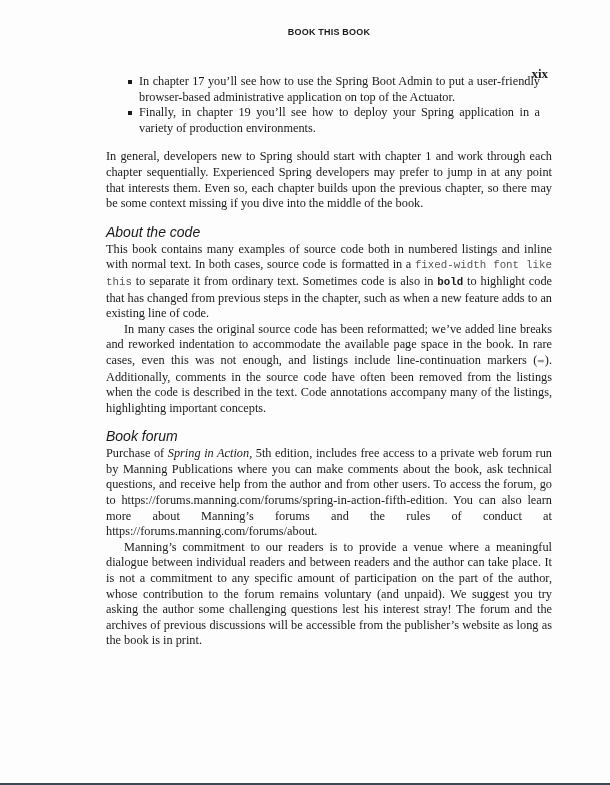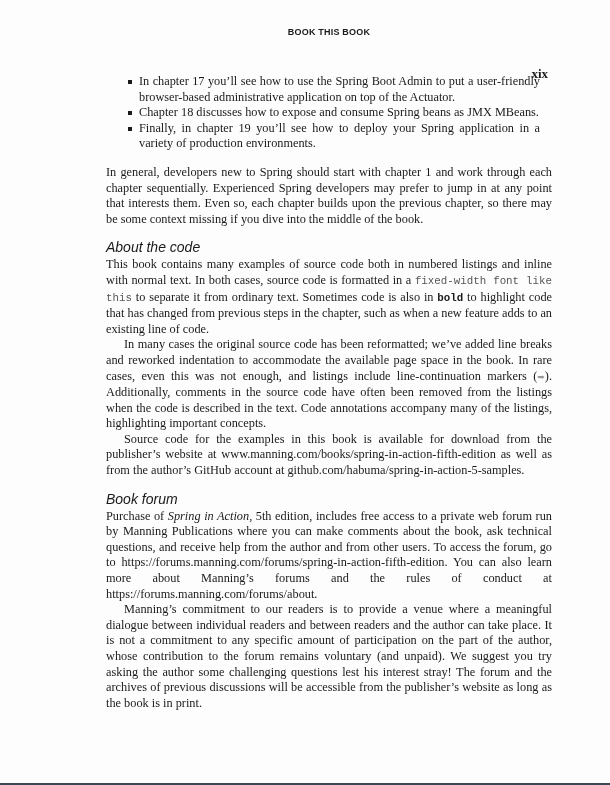--- a/index.html
+++ b/index.html
@@ -41,29 +41,28 @@
 <body>
 
 <div class="running-head">
   <span class="title">BOOK THIS BOOK</span>
   <span class="pgnum">xix</span>
 </div>
 
 <div class="content">
   <ul>
     <li><span class="bullet"></span><span>In chapter 17 you’ll see how to use the Spring Boot Admin to put a user-friendly browser-based administrative application on top of the Actuator.</span></li>
-    <li><span class="bullet"></span><span>Chapter 18 discusses how to expose and consume Spring beans as JMX MBeans.</span></li>
+    <li><span class="bullet"></span></li>
     <li><span class="bullet"></span><span>Finally, in chapter 19 you’ll see how to deploy your Spring application in a variety of production environments.</span></li>
   </ul>
 
   <p class="para-gap">In general, developers new to Spring should start with chapter 1 and work through each chapter sequentially. Experienced Spring developers may prefer to jump in at any point that interests them. Even so, each chapter builds upon the previous chapter, so there may be some context missing if you dive into the middle of the book.</p>
 
   <h2>About the code</h2>
   <p><span>This book contains many examples of source code both in numbered listings and inline with normal text. In both cases, source code is formatted in a </span><code>fixed-width font like this</code><span> to separate it from ordinary text. Sometimes code is also in </span><code class="bold">bold</code><span> to highlight code that has changed from previous steps in the chapter, such as when a new feature adds to an existing line of code.</span></p>
   <p class="indent"><span>In many cases the original source code has been reformatted; we’ve added line breaks and reworked indentation to accommodate the available page space in the book. In rare cases, even this was not enough, and listings include line-continuation markers (</span><span class="marker">➥</span><span>). Additionally, comments in the source code have often been removed from the listings when the code is described in the text. Code annotations accompany many of the listings, highlighting important concepts.</span></p>
-  <p class="indent">Source code for the examples in this book is available for download from the publisher’s website at www.manning.com/books/spring-in-action-fifth-edition as well as from the author’s GitHub account at github.com/habuma/spring-in-action-5-samples.</p>
 
   <h2>Book forum</h2>
   <p><span>Purchase of </span><em>Spring in Action,</em><span> 5th edition, includes free access to a private web forum run by Manning Publications where you can make comments about the book, ask technical questions, and receive help from the author and from other users. To access the forum, go to https://forums.manning.com/forums/spring-in-action-fifth-edition. You can also learn more about Manning’s forums and the rules of conduct at https://forums.manning.com/forums/about.</span></p>
   <p class="indent">Manning’s commitment to our readers is to provide a venue where a meaningful dialogue between individual readers and between readers and the author can take place. It is not a commitment to any specific amount of participation on the part of the author, whose contribution to the forum remains voluntary (and unpaid). We suggest you try asking the author some challenging questions lest his interest stray! The forum and the archives of previous discussions will be accessible from the publisher’s website as long as the book is in print.</p>
 </div>
 
 <div class="bottom-bar"></div>
 
 </body></html>

